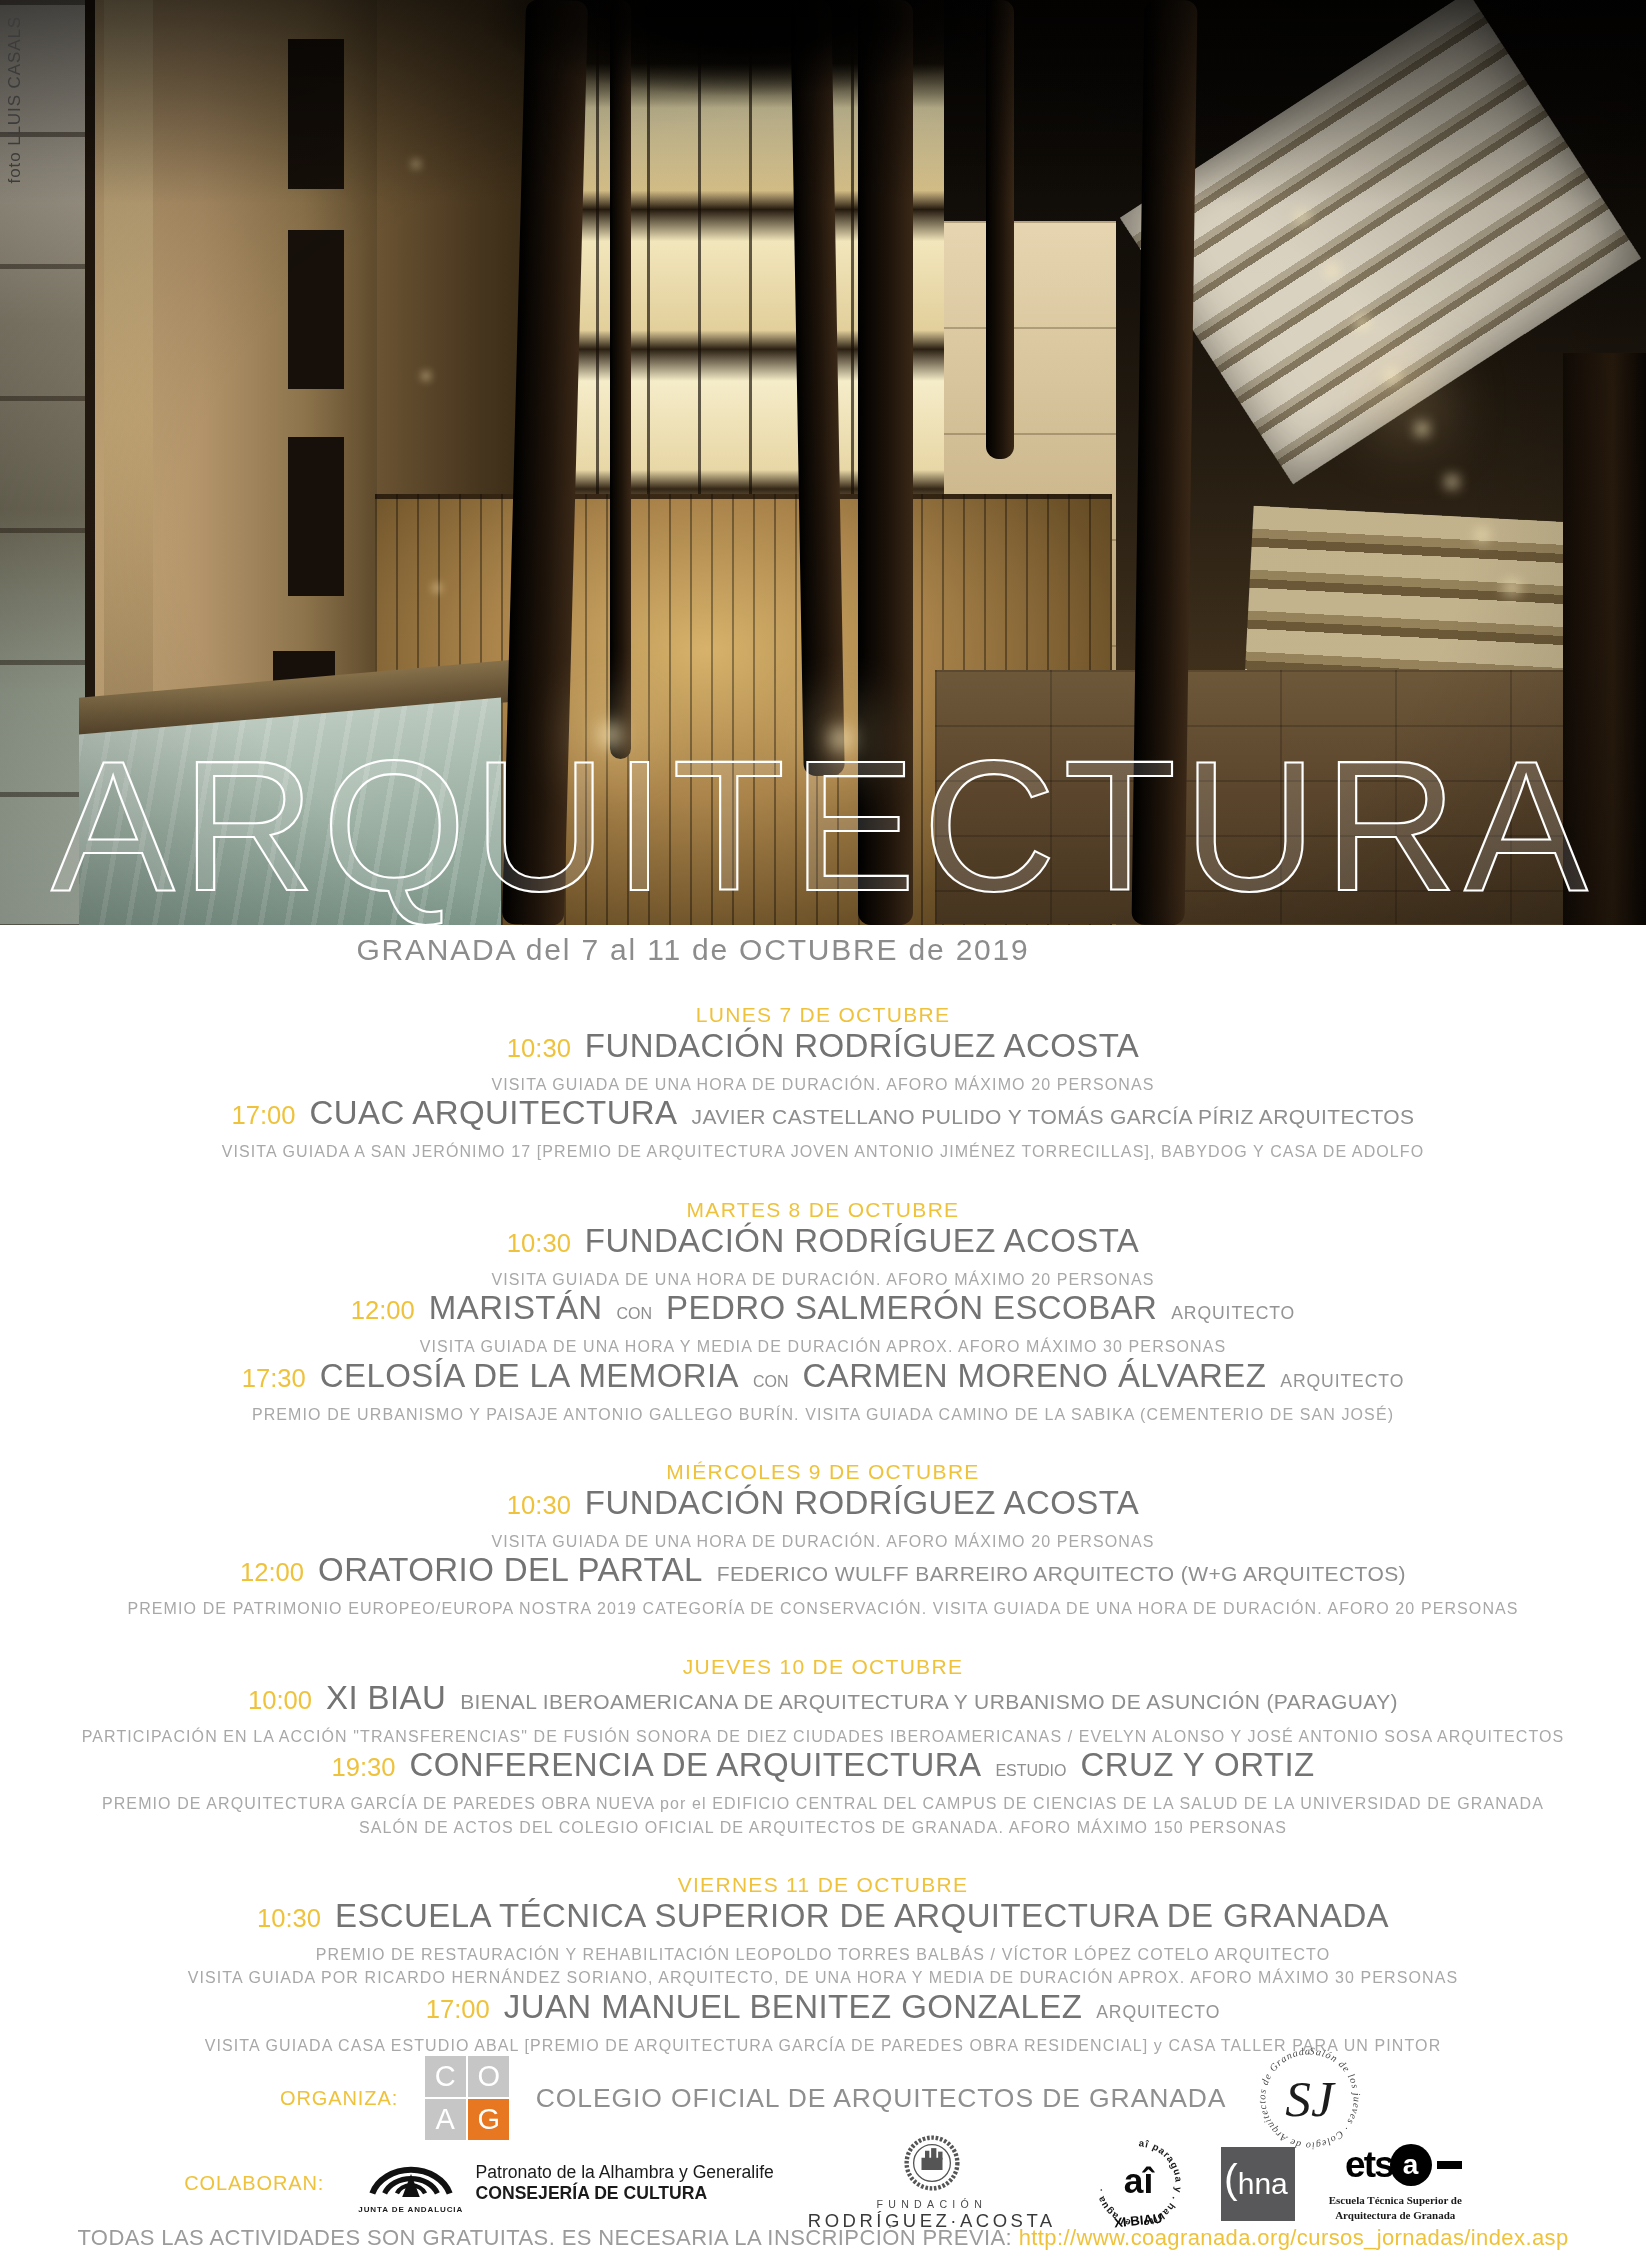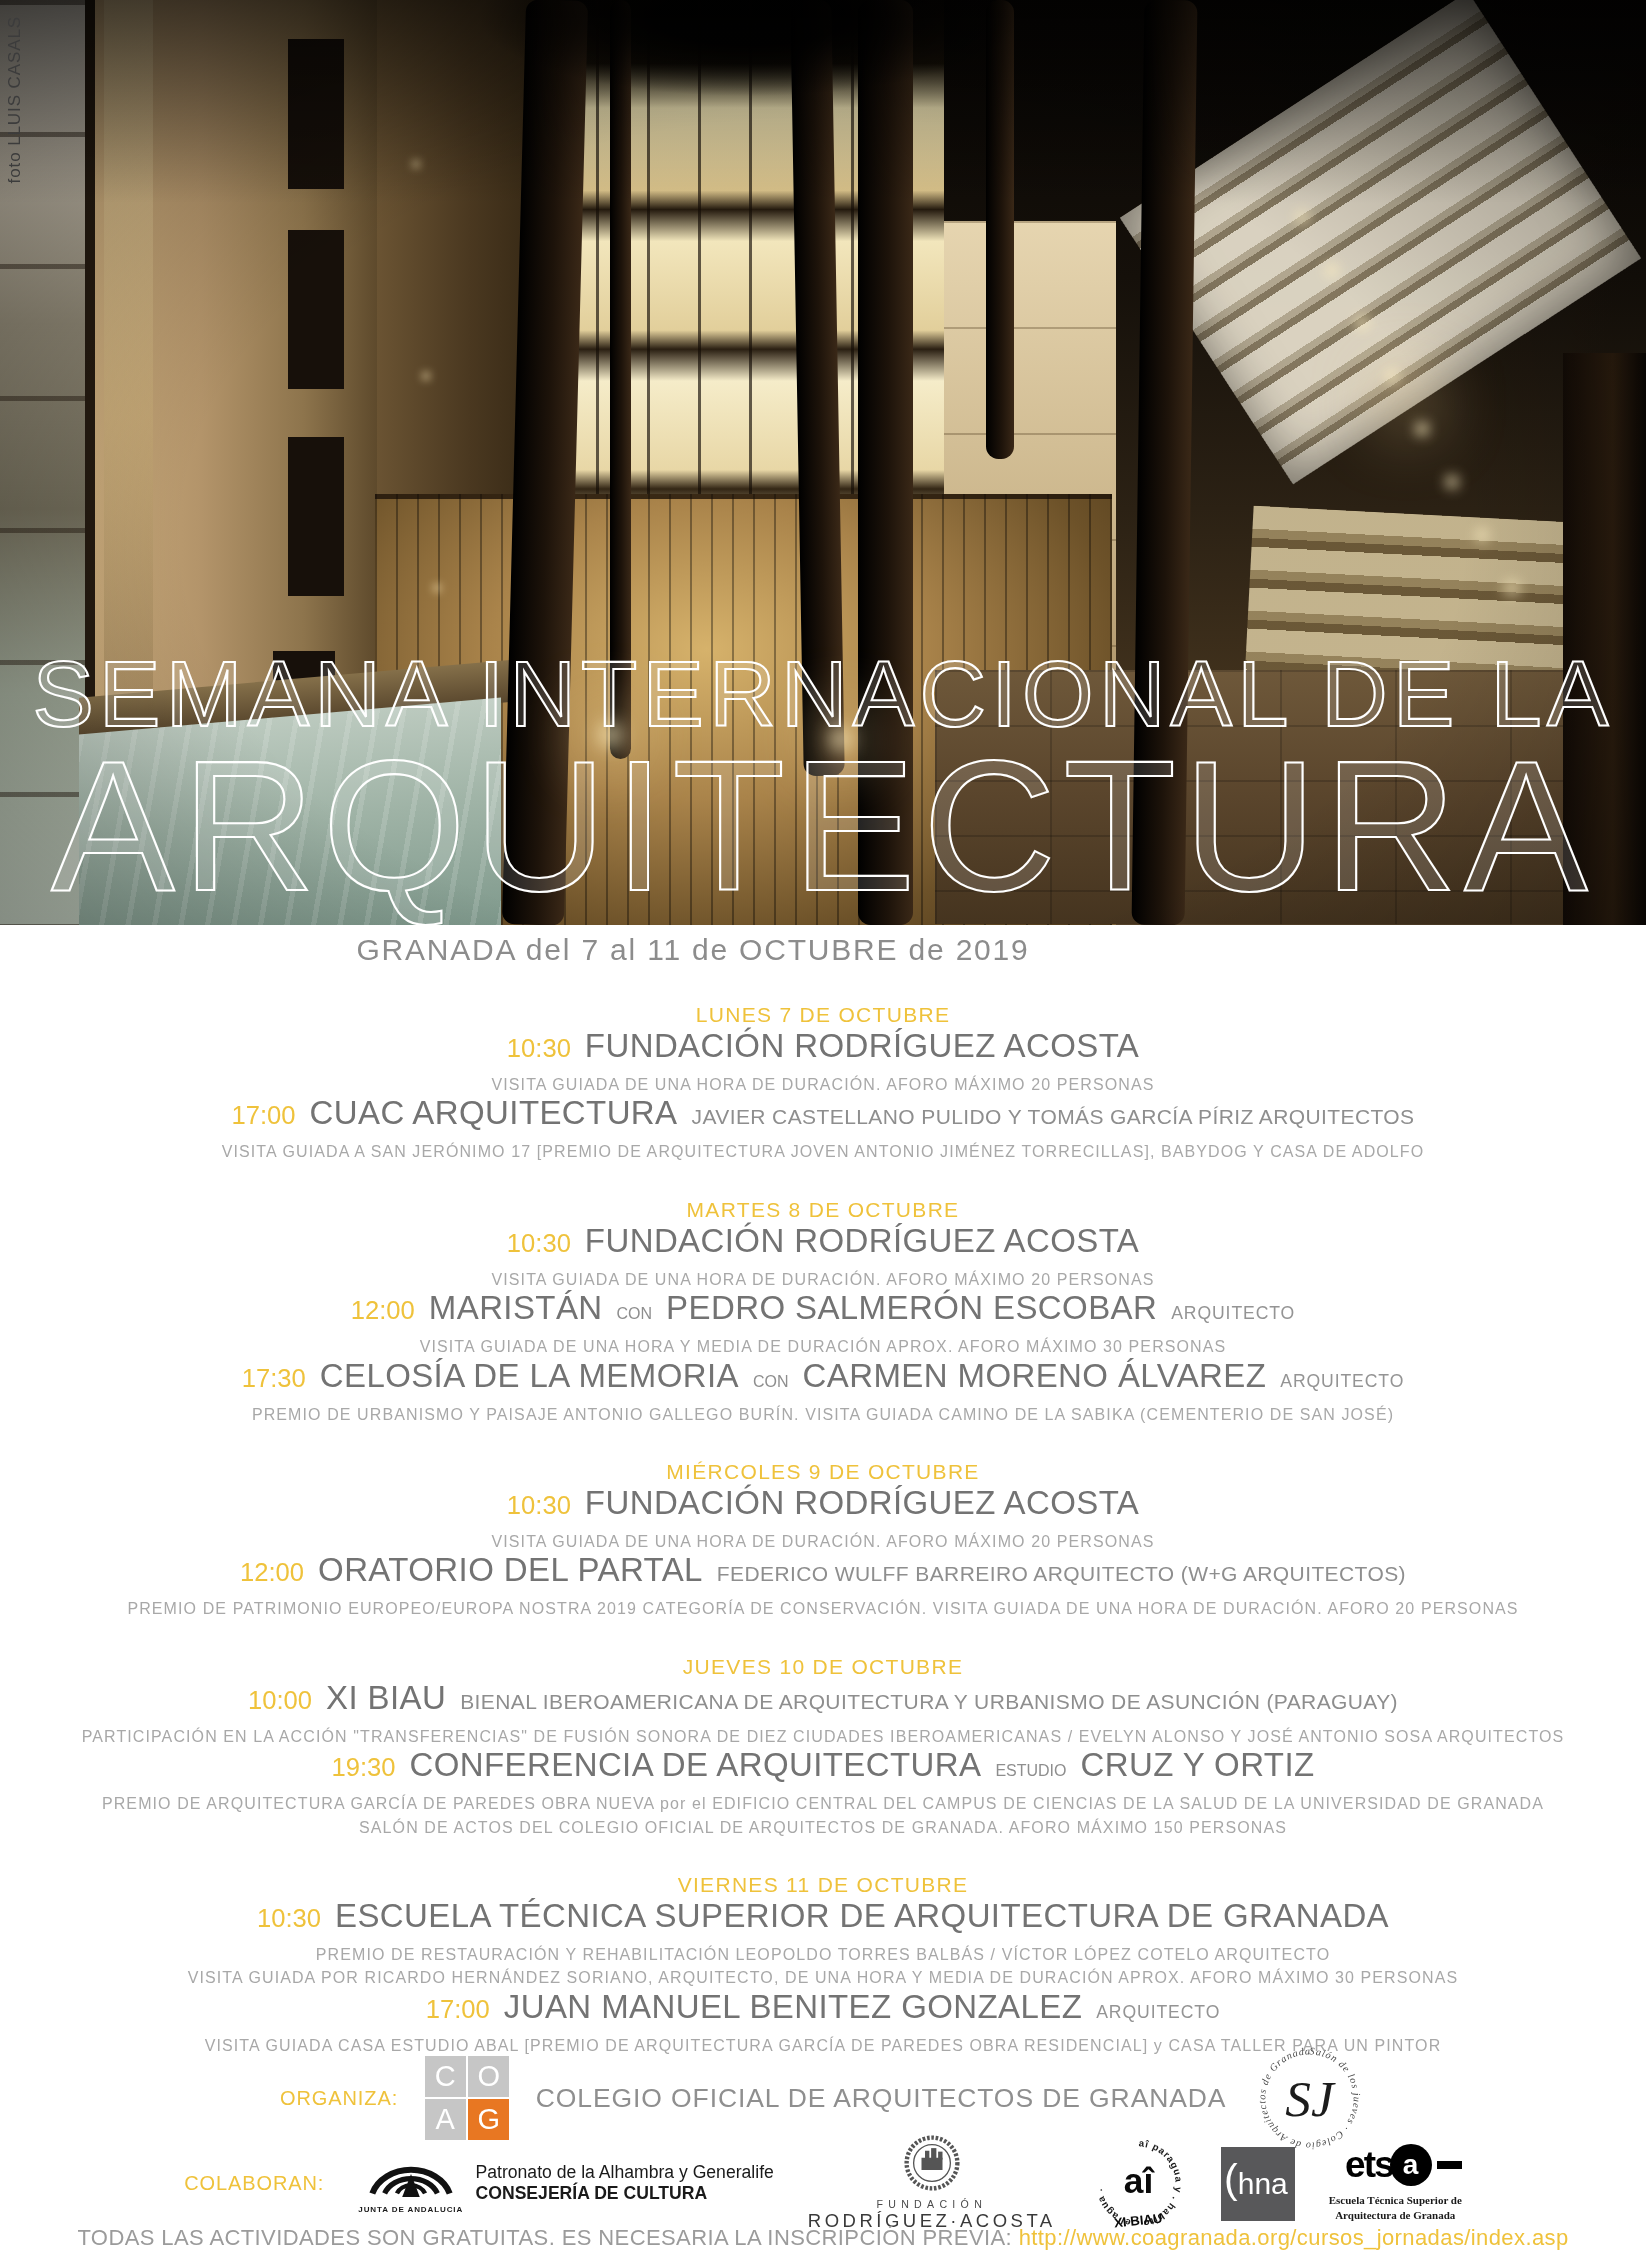--- a/index.html
+++ b/index.html
@@ -173,21 +173,20 @@
     <div class="trunk t2"></div>
     <div class="trunk t3"></div>
     <div class="trunk t4"></div>
     <div class="trunk t5"></div>
     <div class="trunk t6"></div>
     <div class="trunk t7"></div>
     <div class="ph-canopy"></div>
     <div class="ph-glows"></div>
     <div class="ph-vignette"></div>
     <div class="photo-credit">foto LLUIS CASALS</div>
-    <div class="hero-title hero-l1">SEMANA INTERNACIONAL DE LA</div>
     <div class="hero-title hero-l2">ARQUITECTURA</div>
   </div>
 
   <div class="subtitle">GRANADA del 7 al 11 de OCTUBRE de 2019</div>
 
   <div class="schedule" id="schedule">
       <div class="day-block">
         <div class="day-header">LUNES 7 DE OCTUBRE</div>
         <div class="event"><span class="seg seg-time">10:30</span><span class="seg seg-t">FUNDACIÓN RODRÍGUEZ ACOSTA</span></div>
         <div class="detail">VISITA GUIADA DE UNA HORA DE DURACIÓN. AFORO MÁXIMO 20 PERSONAS</div>

